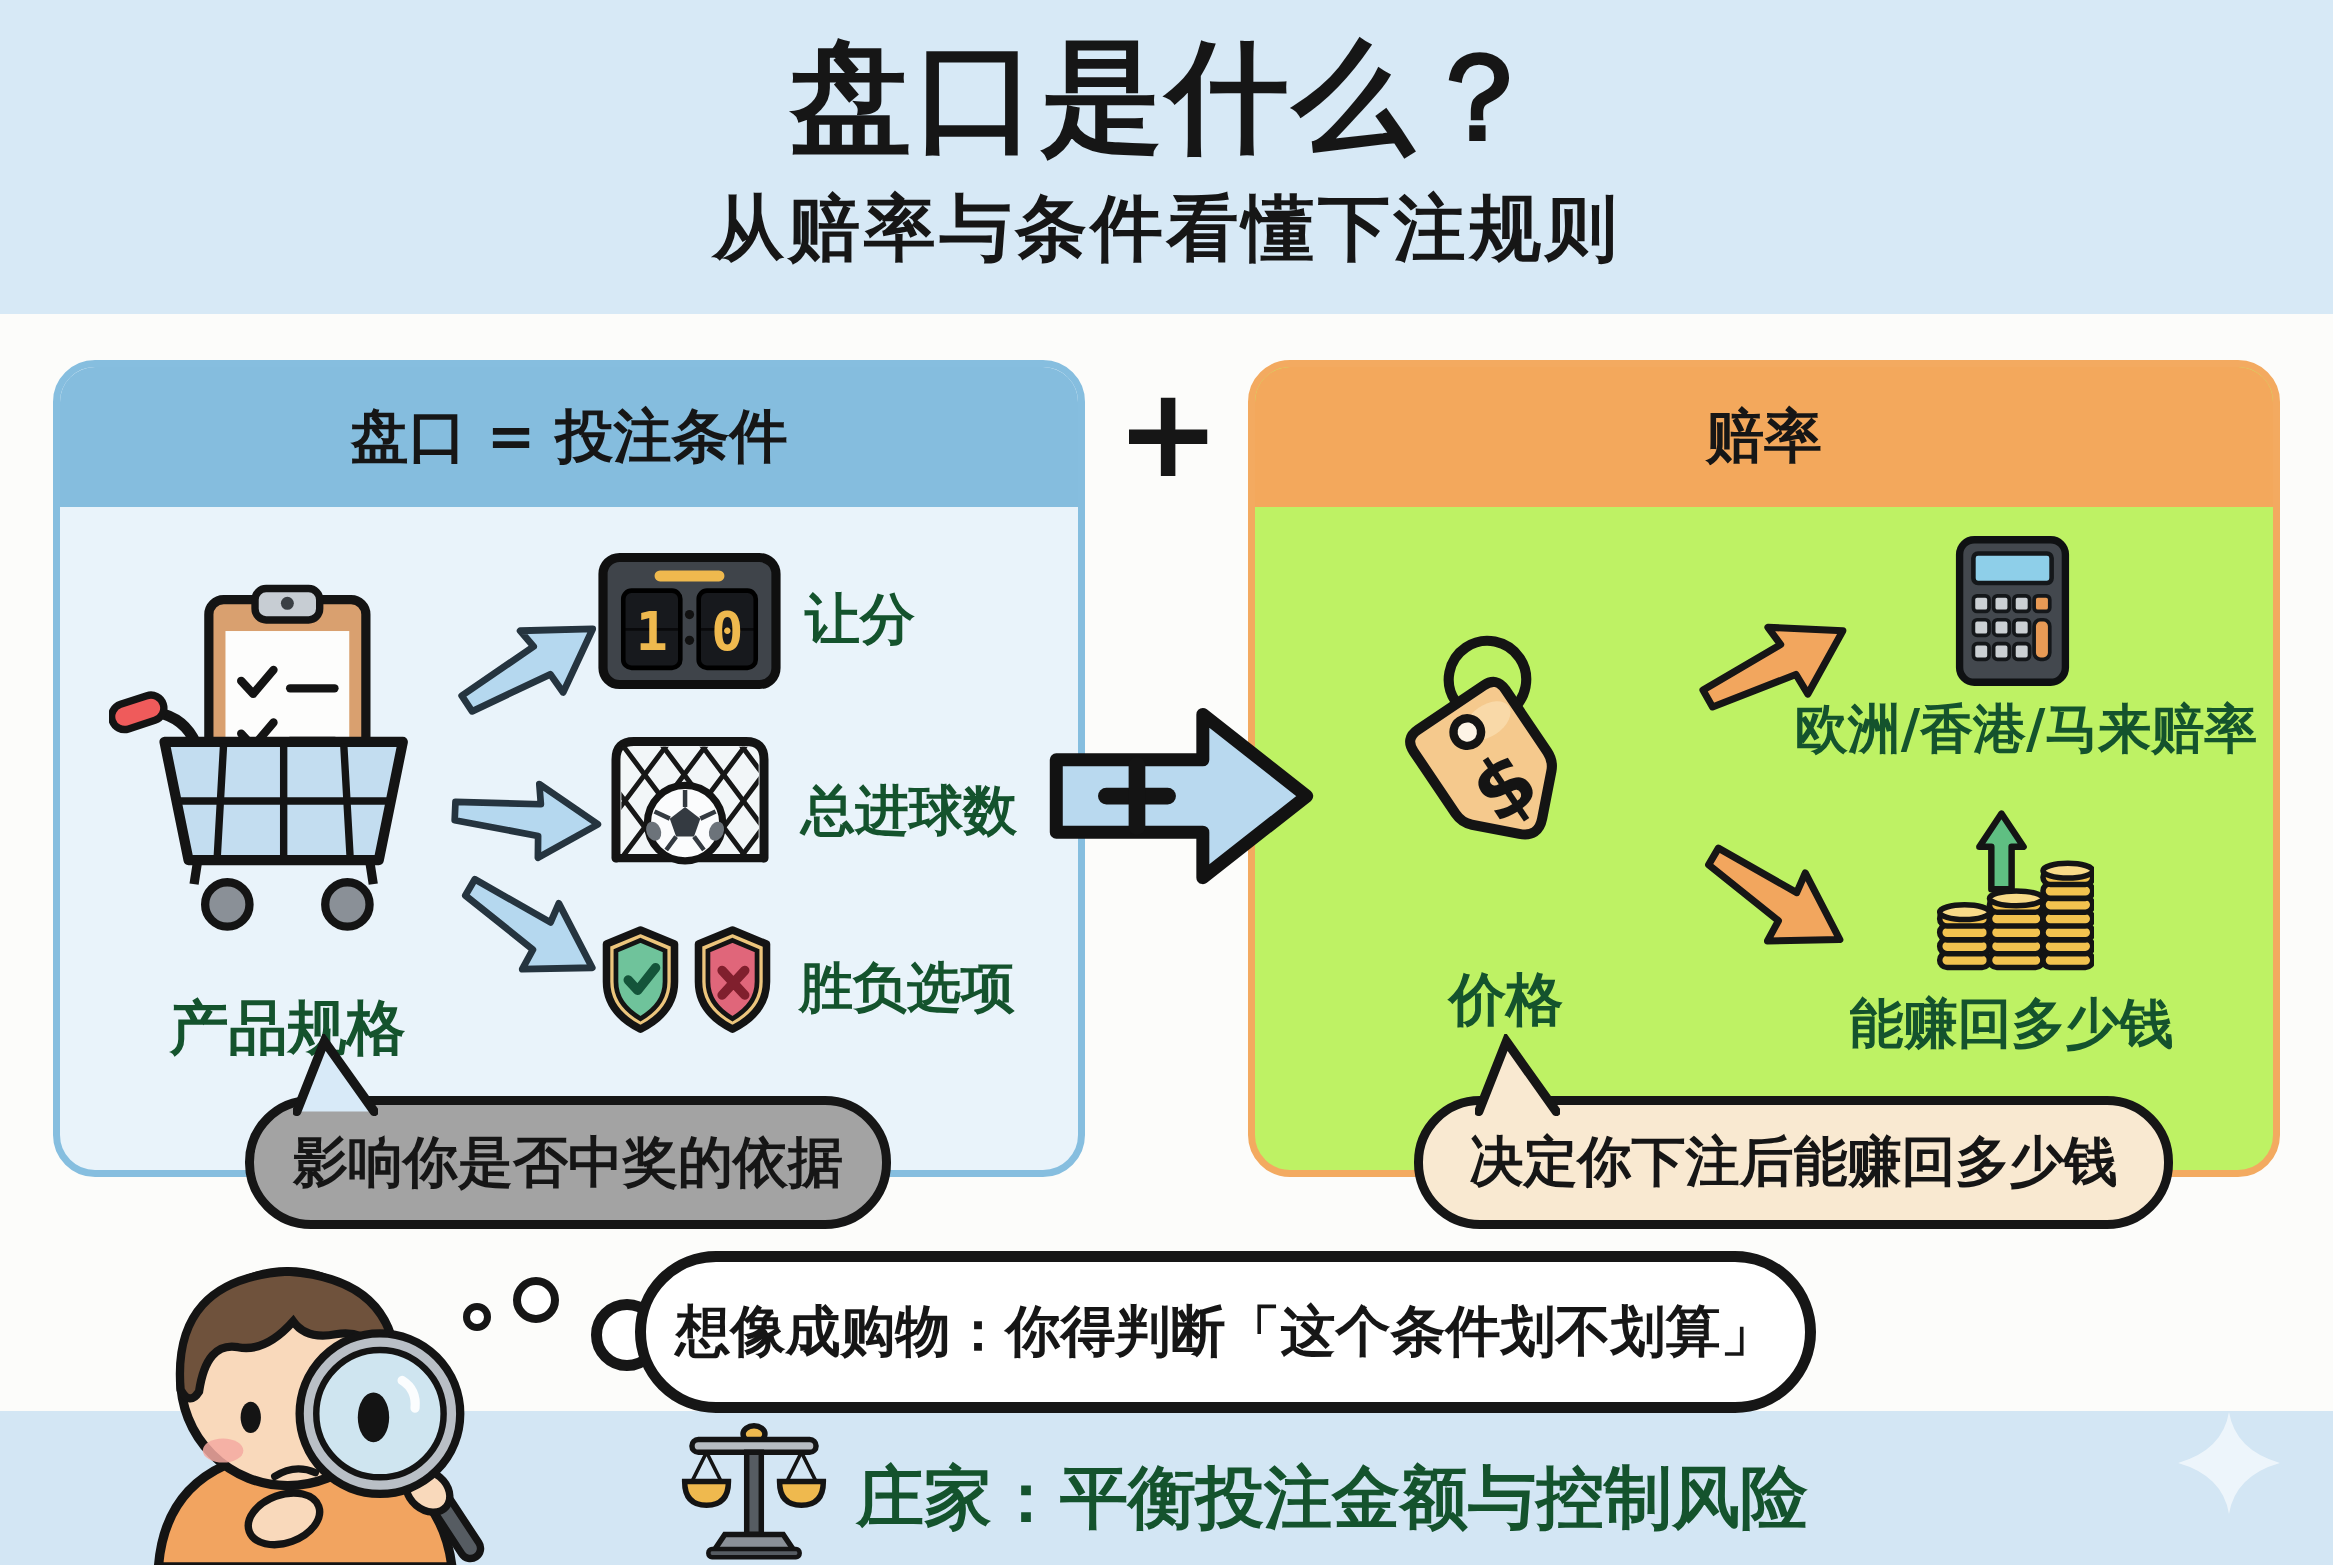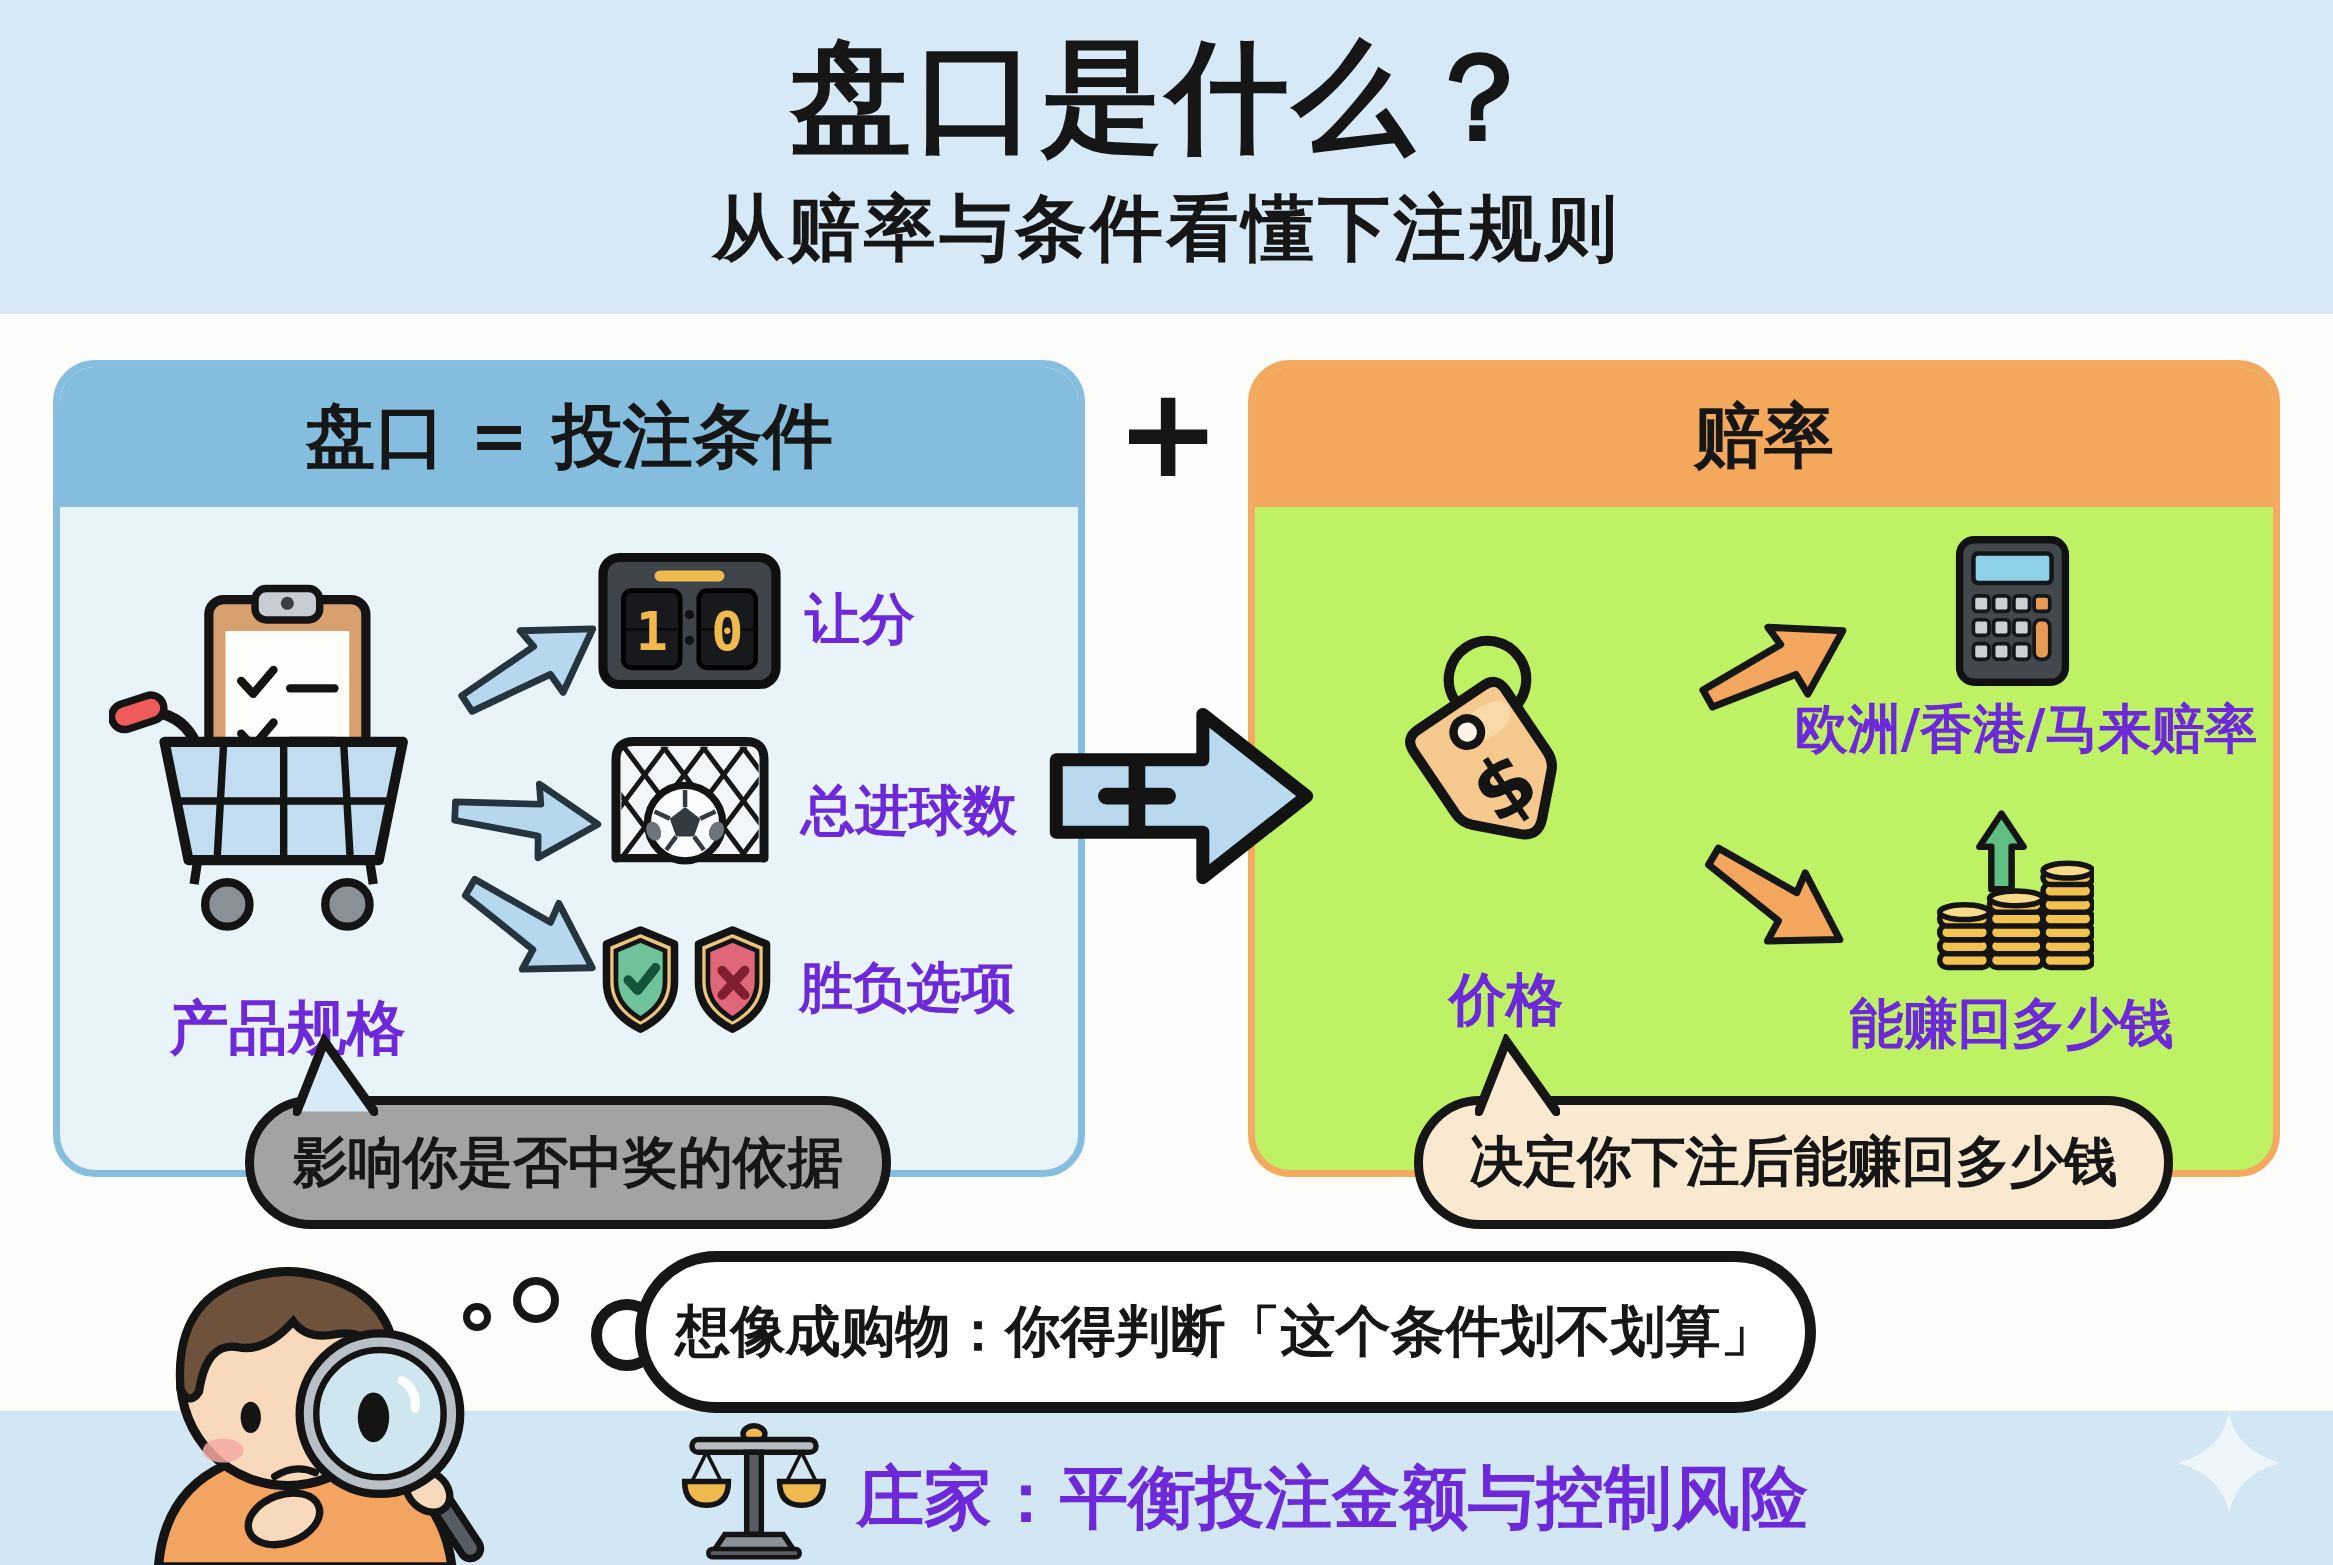--- a/index.html
+++ b/index.html
@@ -2,24 +2,24 @@
 <html style="font-size:14.8px"><head>
 <meta charset="utf-8">
 <style>
   html,body{margin:0;padding:0;background:#fcfcfa;}
   #stage{position:relative;width:2333px;height:1565px;overflow:hidden;
          font-family:"DejaVu Sans","Liberation Sans",sans-serif;color:#161616;}
   .abs{position:absolute;}
   .band{position:absolute;left:0;width:2333px;}
   .center{display:flex;align-items:center;justify-content:center;}
   .ttl{position:absolute;left:0;width:2333px;text-align:center;font-weight:900;letter-spacing:3.7px;}
-  .lbl{position:absolute;font-weight:900;color:#6d28d9;white-space:nowrap;}
+  .lbl{position:absolute;font-weight:900;color:#14532d;white-space:nowrap;}
   .panel{position:absolute;top:360px;width:1032px;height:817px;border-radius:42px;box-sizing:border-box;}
   .panel-header{position:absolute;left:0;top:0;width:100%;height:140px;border-radius:35px 35px 0 0;
-                display:flex;align-items:center;justify-content:center;font-size:70px;font-weight:900;}
+                display:flex;align-items:center;justify-content:center;font-size:58px;font-weight:900;}
   .bubble{position:absolute;height:133px;border:9.2px solid #161616;border-radius:66px;
           display:flex;align-items:center;justify-content:center;font-weight:900;box-sizing:border-box;}
   .dot{position:absolute;background:#fff;border-radius:50%;box-sizing:border-box;border:7.4px solid #161616;}
   svg{display:block;}
 </style>
 </head>
 <body>
 
 <div id="stage">
 

